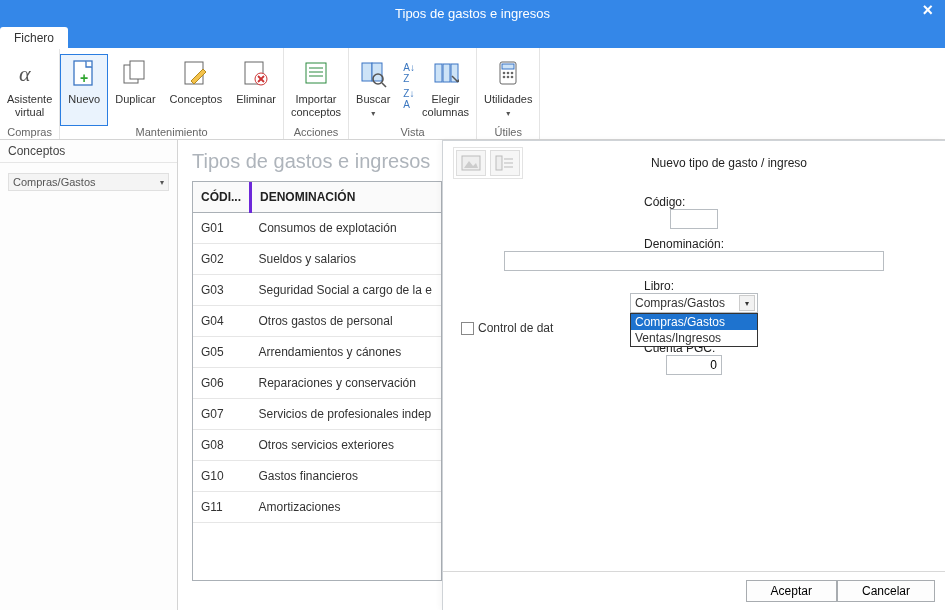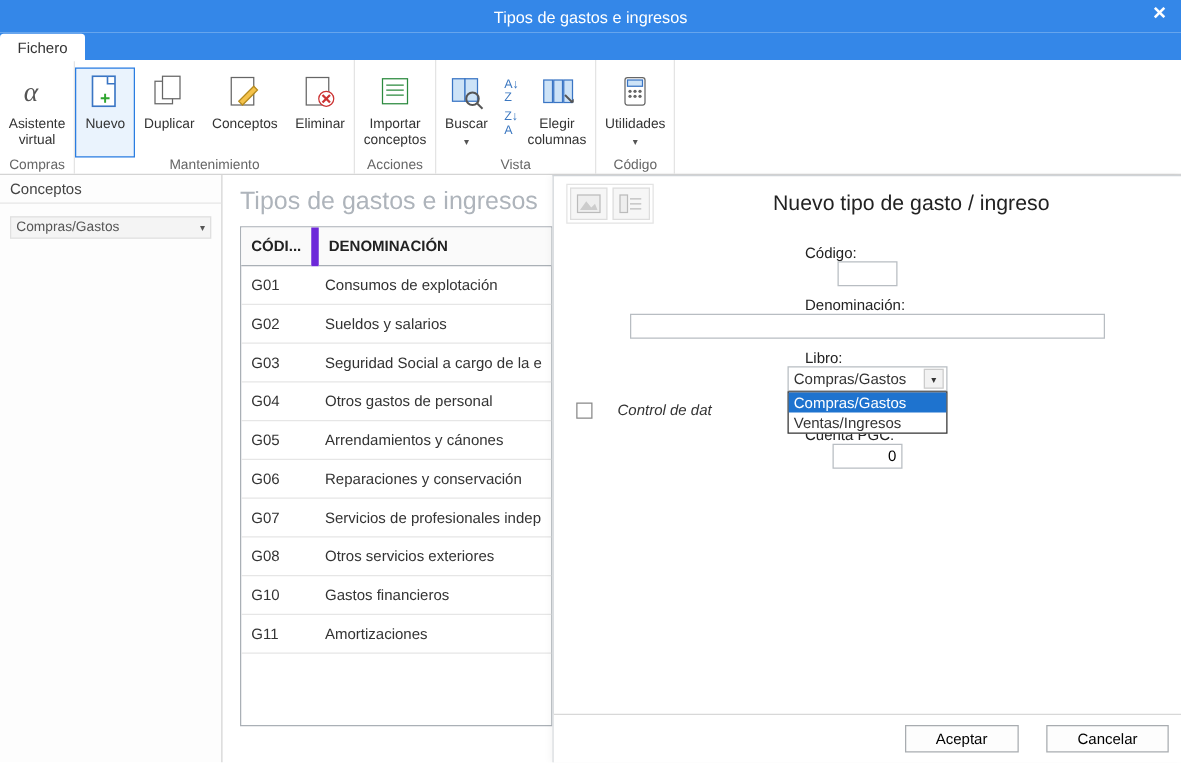--- a/index.html
+++ b/index.html
@@ -155,21 +155,21 @@
   }
   table {
     border-collapse: collapse;
     width: 100%;
     font-size: 12px;
   }
   thead th {
     text-align: left;
     padding: 8px 8px;
     border-bottom: 1px solid #aab0b6;
-    border-right: 6px solid #6d28d9;
+    border-right: 3px solid #6d28d9;
     font-weight: bold;
     color: #222;
     background: #fafafa;
   }
   thead th:last-child { border-right: none; }
   tbody td {
     padding: 8px 8px;
     border-bottom: 1px solid #e6e6e6;
     white-space: nowrap;
     overflow: hidden;
@@ -202,21 +202,21 @@
     border:1px solid #e3e3e3;
   }
   .dlg-head-icons .vbtn {
     width: 30px;
     height: 26px;
     border: 1px solid #ddd;
     background: #f6f6f6;
     display: flex; align-items: center; justify-content: center;
   }
   .dlg-title {
-    font-size: 17px;
+    font-size: 12px;
     color: #222;
     flex: 1;
     text-align: center;
     margin-left: -40px;
   }
   .dlg-body {
     padding: 10px 18px;
   }
   .form-row {
     display: flex;
@@ -267,38 +267,37 @@
     padding: 1px 4px;
     font-size: 12px;
   }
   .combo-opt.highlight {
     background: #1e73cf;
     color: #fff;
   }
   .chk-row {
     display: flex;
     align-items: center;
-    gap: 20px;
+    gap: 4px;
     margin-bottom: 6px;
     font-size: 12px;
-    font-style: italic;
   }
   .chk {
     width: 13px; height: 13px; border:1px solid #888; background:#fff;
   }
   .dlg-footer {
     position: absolute;
     bottom: 0;
     right: 0;
     left: 0;
     border-top: 1px solid #d8d8d8;
     padding: 8px 10px;
     display: flex;
     justify-content: flex-end;
-    gap: 22px;
+    gap: 0;
     background: #fff;
   }
   .btn {
     border: 1px solid #a8acb0;
     background: #fdfdfd;
     padding: 3px 24px;
     font-size: 12px;
     cursor: pointer;
   }
   .sortbtns {
@@ -445,21 +444,21 @@
               <circle cx="18" cy="14" r="1.3" fill="#666"></circle>
               <circle cx="10" cy="18" r="1.3" fill="#666"></circle>
               <circle cx="14" cy="18" r="1.3" fill="#666"></circle>
               <circle cx="18" cy="18" r="1.3" fill="#666"></circle>
             </svg>
         </span>
         <span>Utilidades</span>
         <span class="dd-arrow">▾</span>
       </div>
     </div>
-    <div class="rgroup-label">Código</div>
+    <div class="rgroup-label">Útiles</div>
   </div>
 </div>
 
 <div class="body-area">
 
   <div class="sidebar">
     <div class="sidebar-header">Conceptos</div>
     <div class="sidebar-dropdown">
       <span>Compras/Gastos</span>
       <span style="font-size:8px;">▾</span>

